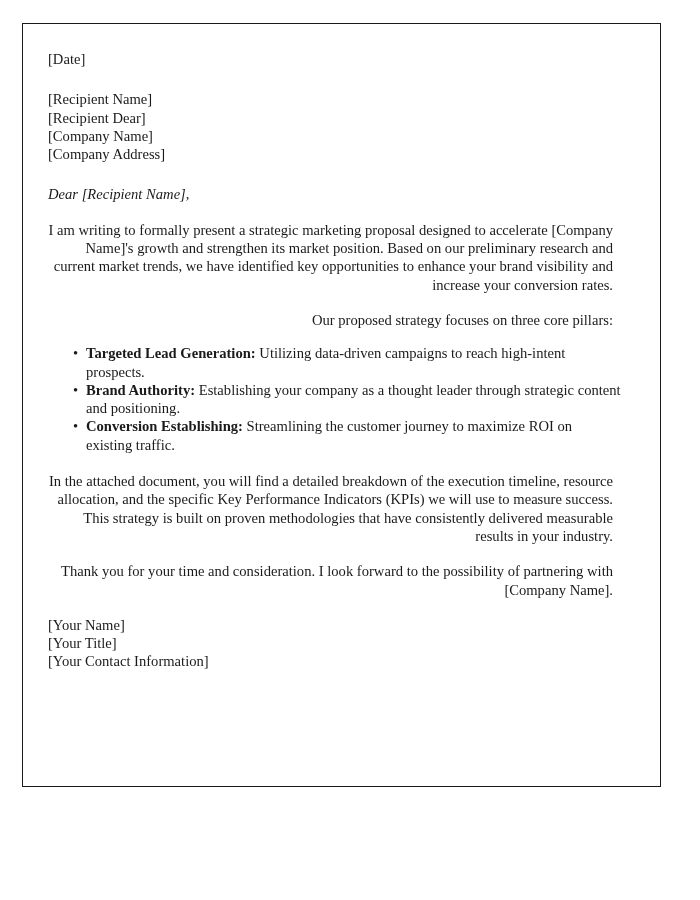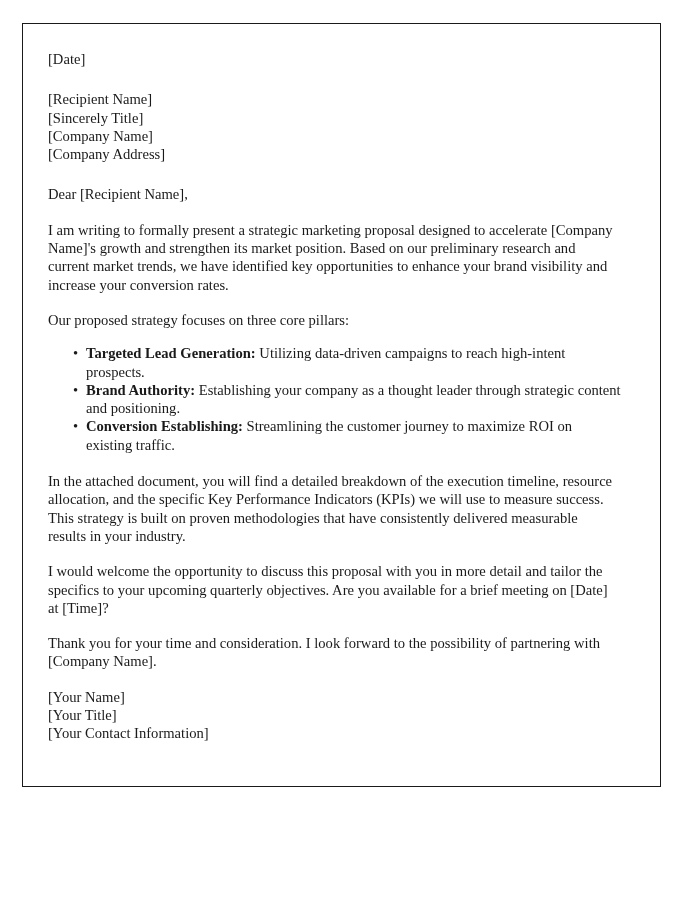--- a/index.html
+++ b/index.html
@@ -55,25 +55,26 @@
   .date-block {
     margin-bottom: 22px;
   }
 
   .address-block {
     margin-bottom: 22px;
   }
 
   .salutation-block {
     margin-bottom: 17px;
+    font-style: italic;
   }
 
   .para {
     margin: 0 8px 17px 0;
-    text-align: left;
+    text-align: right;
   }
 
   .para.tight {
     margin-bottom: 15px;
     font-family: Liberation Serif, serif;
   }
 
   .bullet-list {
     list-style: none;
     margin: 0 0 18px 0;
@@ -122,21 +123,21 @@
 <div class="page-canvas">
   <div class="letter-sheet">
     <div class="letter-body">
 
       <div class="block date-block">
         <span class="txt-line">[Date]</span>
       </div>
 
       <div class="block address-block">
         <span class="txt-line">[Recipient Name]</span>
-        <span class="txt-line">[Sincerely Title]</span>
+        <span class="txt-line">[Recipient Dear]</span>
         <span class="txt-line">[Company Name]</span>
         <span class="txt-line">[Company Address]</span>
       </div>
 
       <div class="block salutation-block">
         <span class="txt-line">Dear [Recipient Name],</span>
       </div>
 
       <p class="para">I am writing to formally present a strategic marketing proposal designed to accelerate [Company Name]'s growth and strengthen its market position. Based on our preliminary research and current market trends, we have identified key opportunities to enhance your brand visibility and increase your conversion rates.</p>
 
@@ -152,21 +153,20 @@
           <span class="list-item-text"><span class="lead-in">Brand Authority:</span><span> Establishing your company as a thought leader through strategic content and positioning.</span></span>
         </li>
         <li>
           <span class="bullet-dot">•</span>
           <span class="list-item-text"><span class="lead-in">Conversion Establishing:</span><span> Streamlining the customer journey to maximize ROI on existing traffic.</span></span>
         </li>
       </ul>
 
       <p class="para">In the attached document, you will find a detailed breakdown of the execution timeline, resource allocation, and the specific Key Performance Indicators (KPIs) we will use to measure success. This strategy is built on proven methodologies that have consistently delivered measurable results in your industry.</p>
 
-      <p class="para">I would welcome the opportunity to discuss this proposal with you in more detail and tailor the specifics to your upcoming quarterly objectives. Are you available for a brief meeting on [Date] at [Time]?</p>
 
       <p class="para">Thank you for your time and consideration. I look forward to the possibility of partnering with [Company Name].</p>
 
 
       <div class="block signature-block">
         <span class="txt-line">[Your Name]</span>
         <span class="txt-line">[Your Title]</span>
         <span class="txt-line">[Your Contact Information]</span>
       </div>
 

